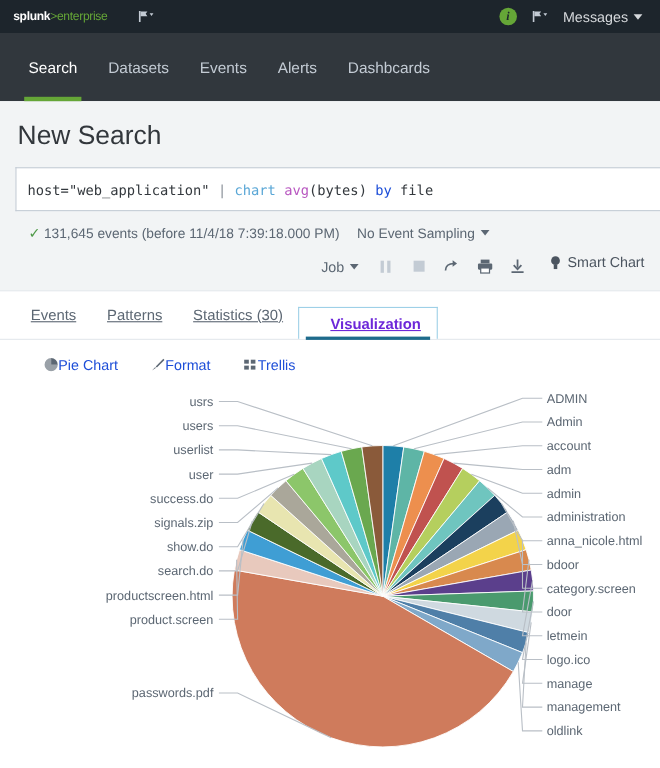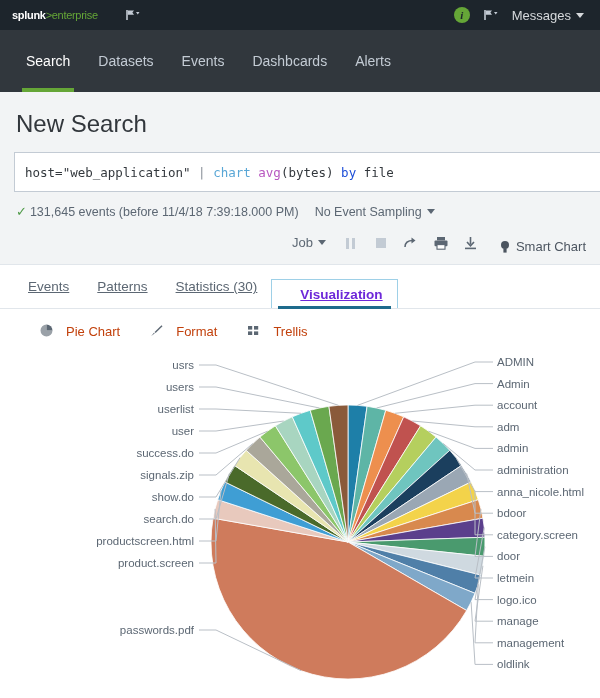--- a/index.html
+++ b/index.html
@@ -135,29 +135,29 @@
 
   .eventline {
     display: flex;
     align-items: center;
     gap: 16px;
     padding: 12px 0 10px 2px;
     font-size: 12.5px;
     color: #5c6773;
   }
   .evt-check { color: #4f9a48; font-size: 13px; margin-right: 3px; }
-  .evt-count { white-space: nowrap; }
+  .evt-count { white-space: nowrap; margin-left: 10px; }
   .sampling {
     display: flex; align-items: center; gap: 5px;
     cursor: pointer; white-space: nowrap;
   }
 
   .jobrow {
     display: flex;
-    align-items: flex-end;
+    align-items: flex-start;
     gap: 0;
     padding: 2px 0 10px 0;
     justify-content: flex-end;
     color: #5c6773;
     font-size: 13px;
   }
   .job-btn {
     display: flex; align-items: center; gap: 5px;
     cursor: pointer; padding: 4px 10px;
   }
@@ -220,22 +220,22 @@
 
   
   .viztools {
     display: flex;
     align-items: center;
     gap: 10px;
     padding: 12px 14px 10px 30px;
     background: #ffffff;
   }
   .vtool {
-    display: flex; align-items: flex-start; gap: 13px;
-    font-size: 13px; color: #c2410c;
+    display: flex; align-items: center; gap: 0;
+    font-size: 13px; color: #1d4ed8;
     cursor: pointer; padding: 3px 10px;
   }
 
   
   .chartzone {
     position: relative;
     height: 350px;
     background: #ffffff;
     overflow: hidden;
   }
@@ -285,24 +285,24 @@
   <div class="navitem active">
       <span>Search</span>
     </div>
   <div class="navitem">
       <span>Datasets</span>
     </div>
   <div class="navitem">
       <span>Events</span>
     </div>
   <div class="navitem">
+      <span>Alerts</span>
+    </div>
+  <div class="navitem">
       <span>Dashbcards</span>
-    </div>
-  <div class="navitem">
-      <span>Alerts</span>
     </div>
 </div>
 
 <div class="searchzone">
   <div class="page-title">New Search</div>
 
   <div class="searchbar-wrap">
     <div class="spl">
       <span class="plain">host="web_application" </span><span class="pipe">| </span><span class="kw-cmd">chart </span><span class="kw-fn">avg</span><span class="plain">(bytes) </span><span class="kw-by">by </span><span class="plain">file</span>
     </div>

